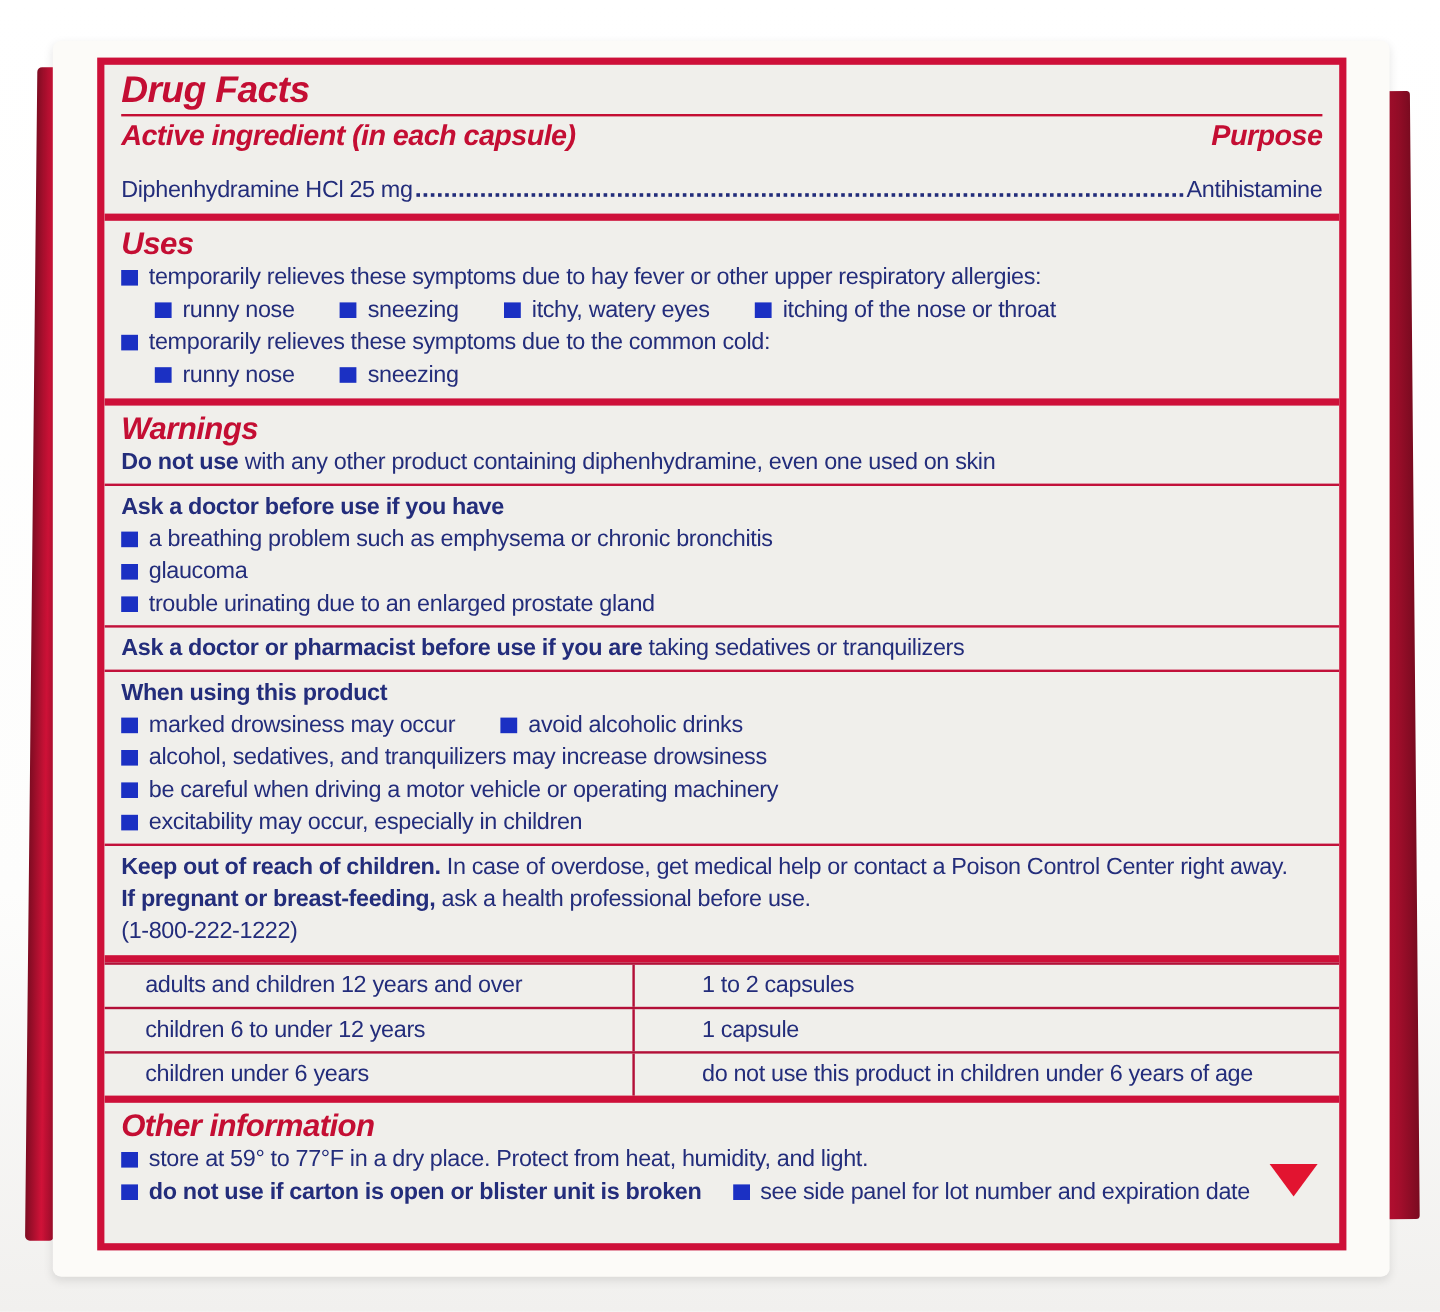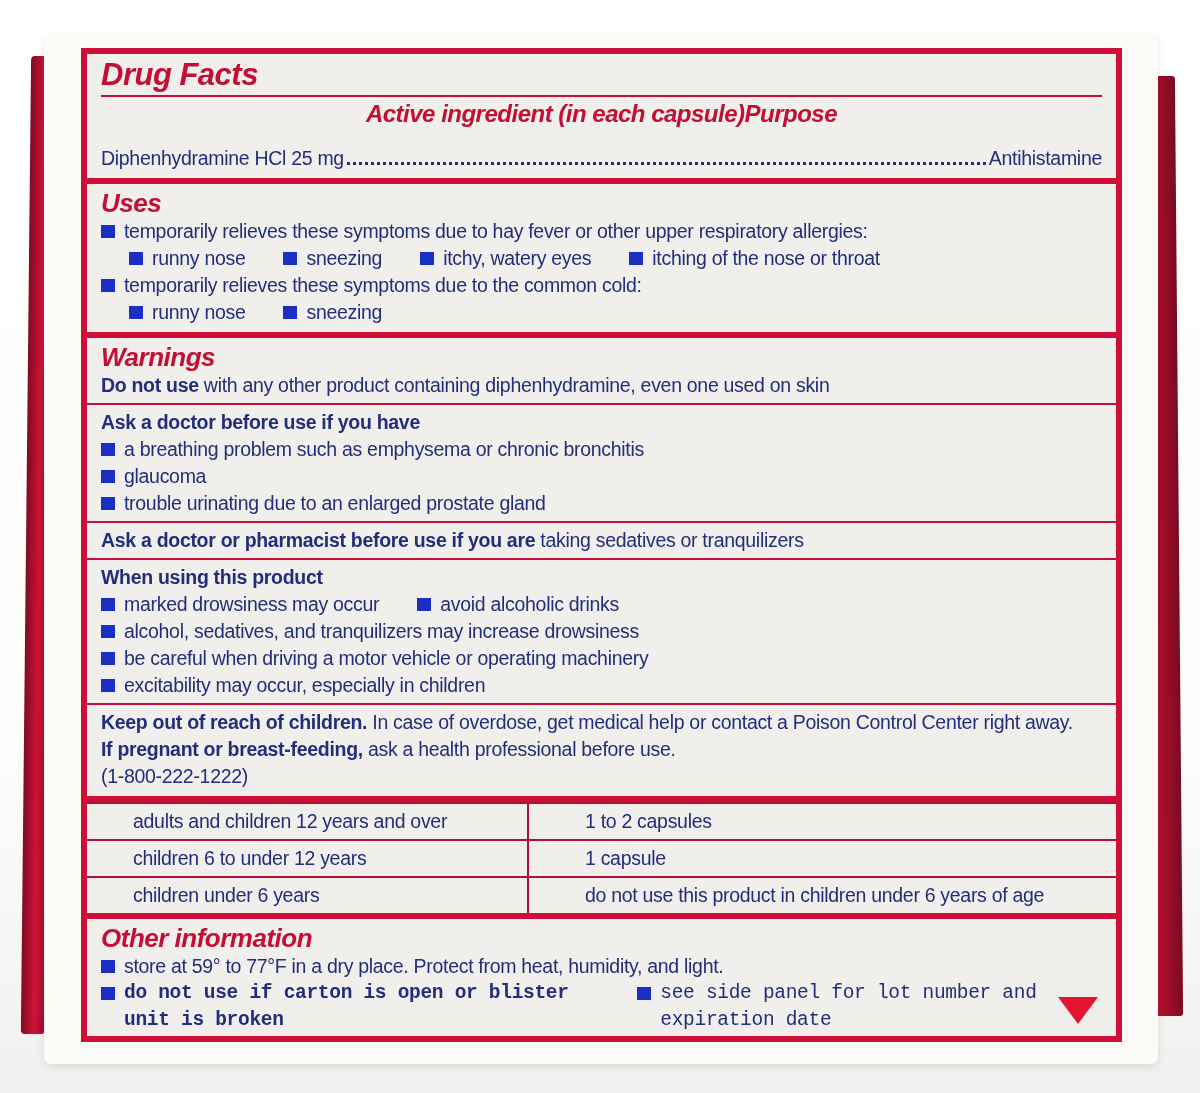--- a/index.html
+++ b/index.html
@@ -40,43 +40,43 @@
   .t-title { font-size:31px; line-height:34px; }
   .t-section { font-size:26px; line-height:30px; }
   .t-sub { font-size:24px; line-height:30px; }
   .body-t { font-size:19.5px; line-height:27px; letter-spacing:-0.3px; color:#232d7b; }
   b { font-weight:bold; }
 
   .rule-thin { height:2px; background:#c2113a; margin:4px -14px; }
   .rule-title { height:2px; background:#c40e33; margin:3px 0 2px 0; }
 
   
-  .hdr-row { display:flex; justify-content:center; align-items:baseline; }
+  .hdr-row { display:flex; justify-content:space-between; align-items:baseline; }
   .ingredient-row { display:flex; align-items:baseline;margin-top:16px; }
   .dots { flex:1; border-bottom:3px dotted #232d7b; margin:0 3px 5px 3px; }
 
   
   .li { display:flex; align-items:flex-start; }
   .sq { flex:none; width:14px; height:13px; background:#1b30c3; margin:7px 9px 0 0; }
   .indent { margin-left:28px; }
   .inline-list { display:flex; flex-wrap:wrap; }
   .inline-list .li { margin-right:38px; }
 
   
   .dir-head { display:flex; align-items:baseline; padding:6px 14px 4px 14px; }
   .dir-head .red-h { margin-right:32px; }
   .dir-head .li { margin-right:44px; }
   .dtable { }
   .drow { display:flex; border-top:2px solid #b31038; min-height:36px; }
-  .dcell-who { width:440px; padding:4px 6px 4px 46px; display:flex; align-items:center; }
+  .dcell-who { width:440px; padding:4px 6px 4px 34px; display:flex; align-items:center; }
   .dcell-dose { flex:1; border-left:2px solid #b31038; padding:4px 6px 4px 56px; display:flex; align-items:center; }
 
   
   .other { position:relative; }
-  .row-flex { display:flex;font-family:Liberation Mono, monospace; }
+  .row-flex { display:flex; }
   .row-flex .li + .li { margin-left:26px; }
   .tri-down {
     position:absolute; right:18px; bottom:16px; width:0; height:0;
     border-left:20px solid transparent; border-right:20px solid transparent;
     border-top:27px solid #e21430;
   }
 </style>
 </head>
 <body>
 

